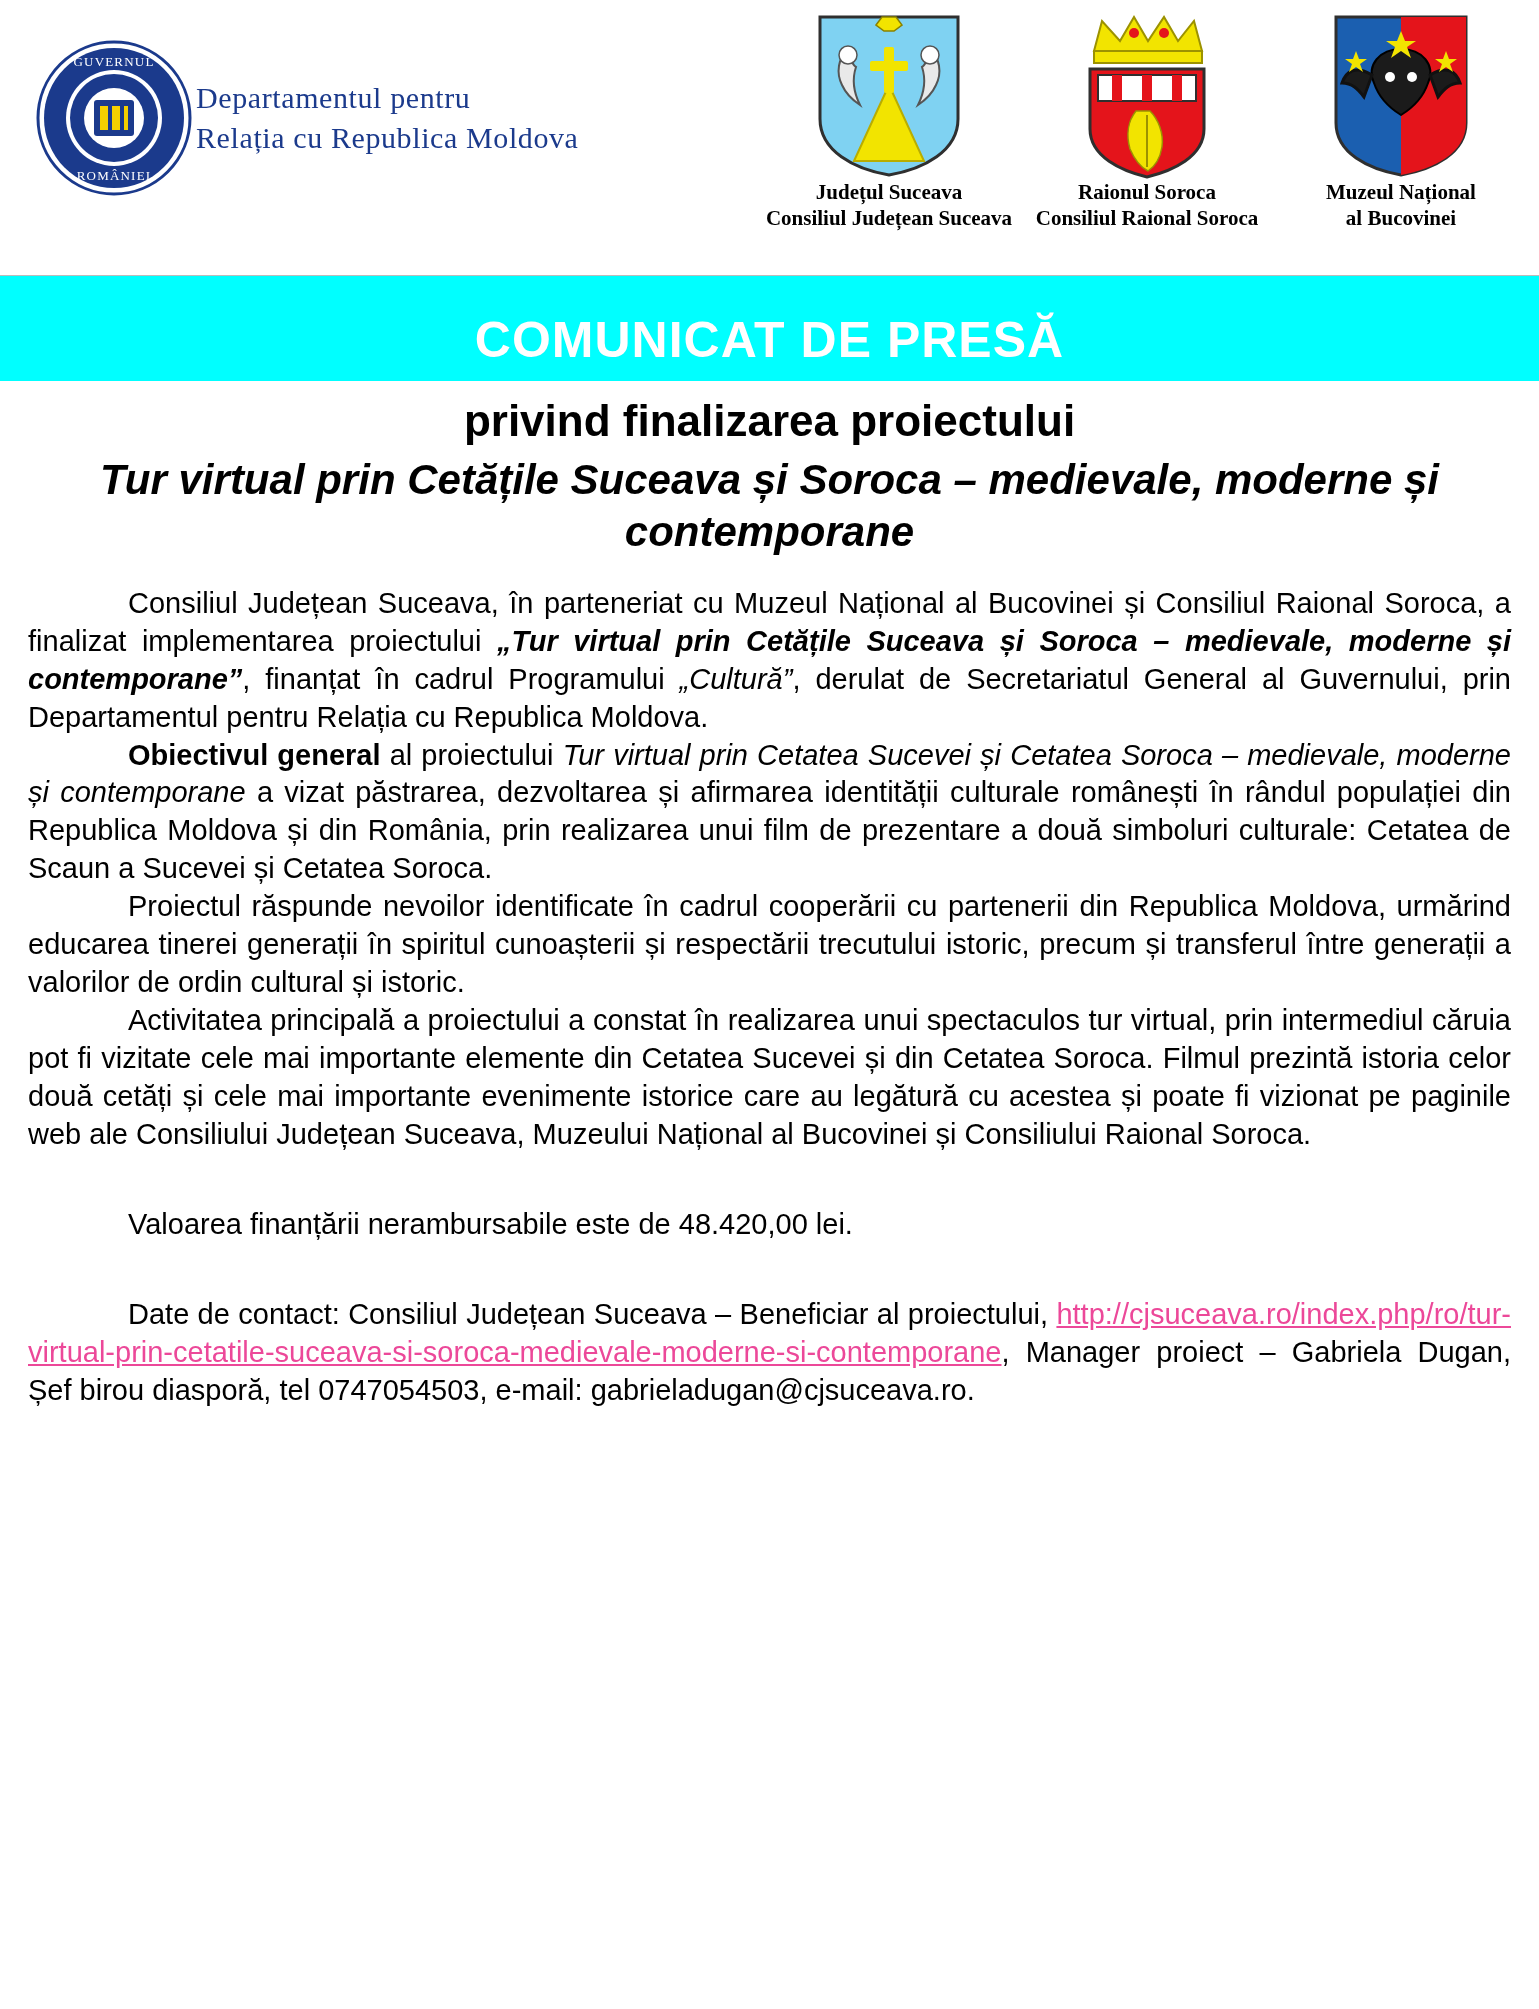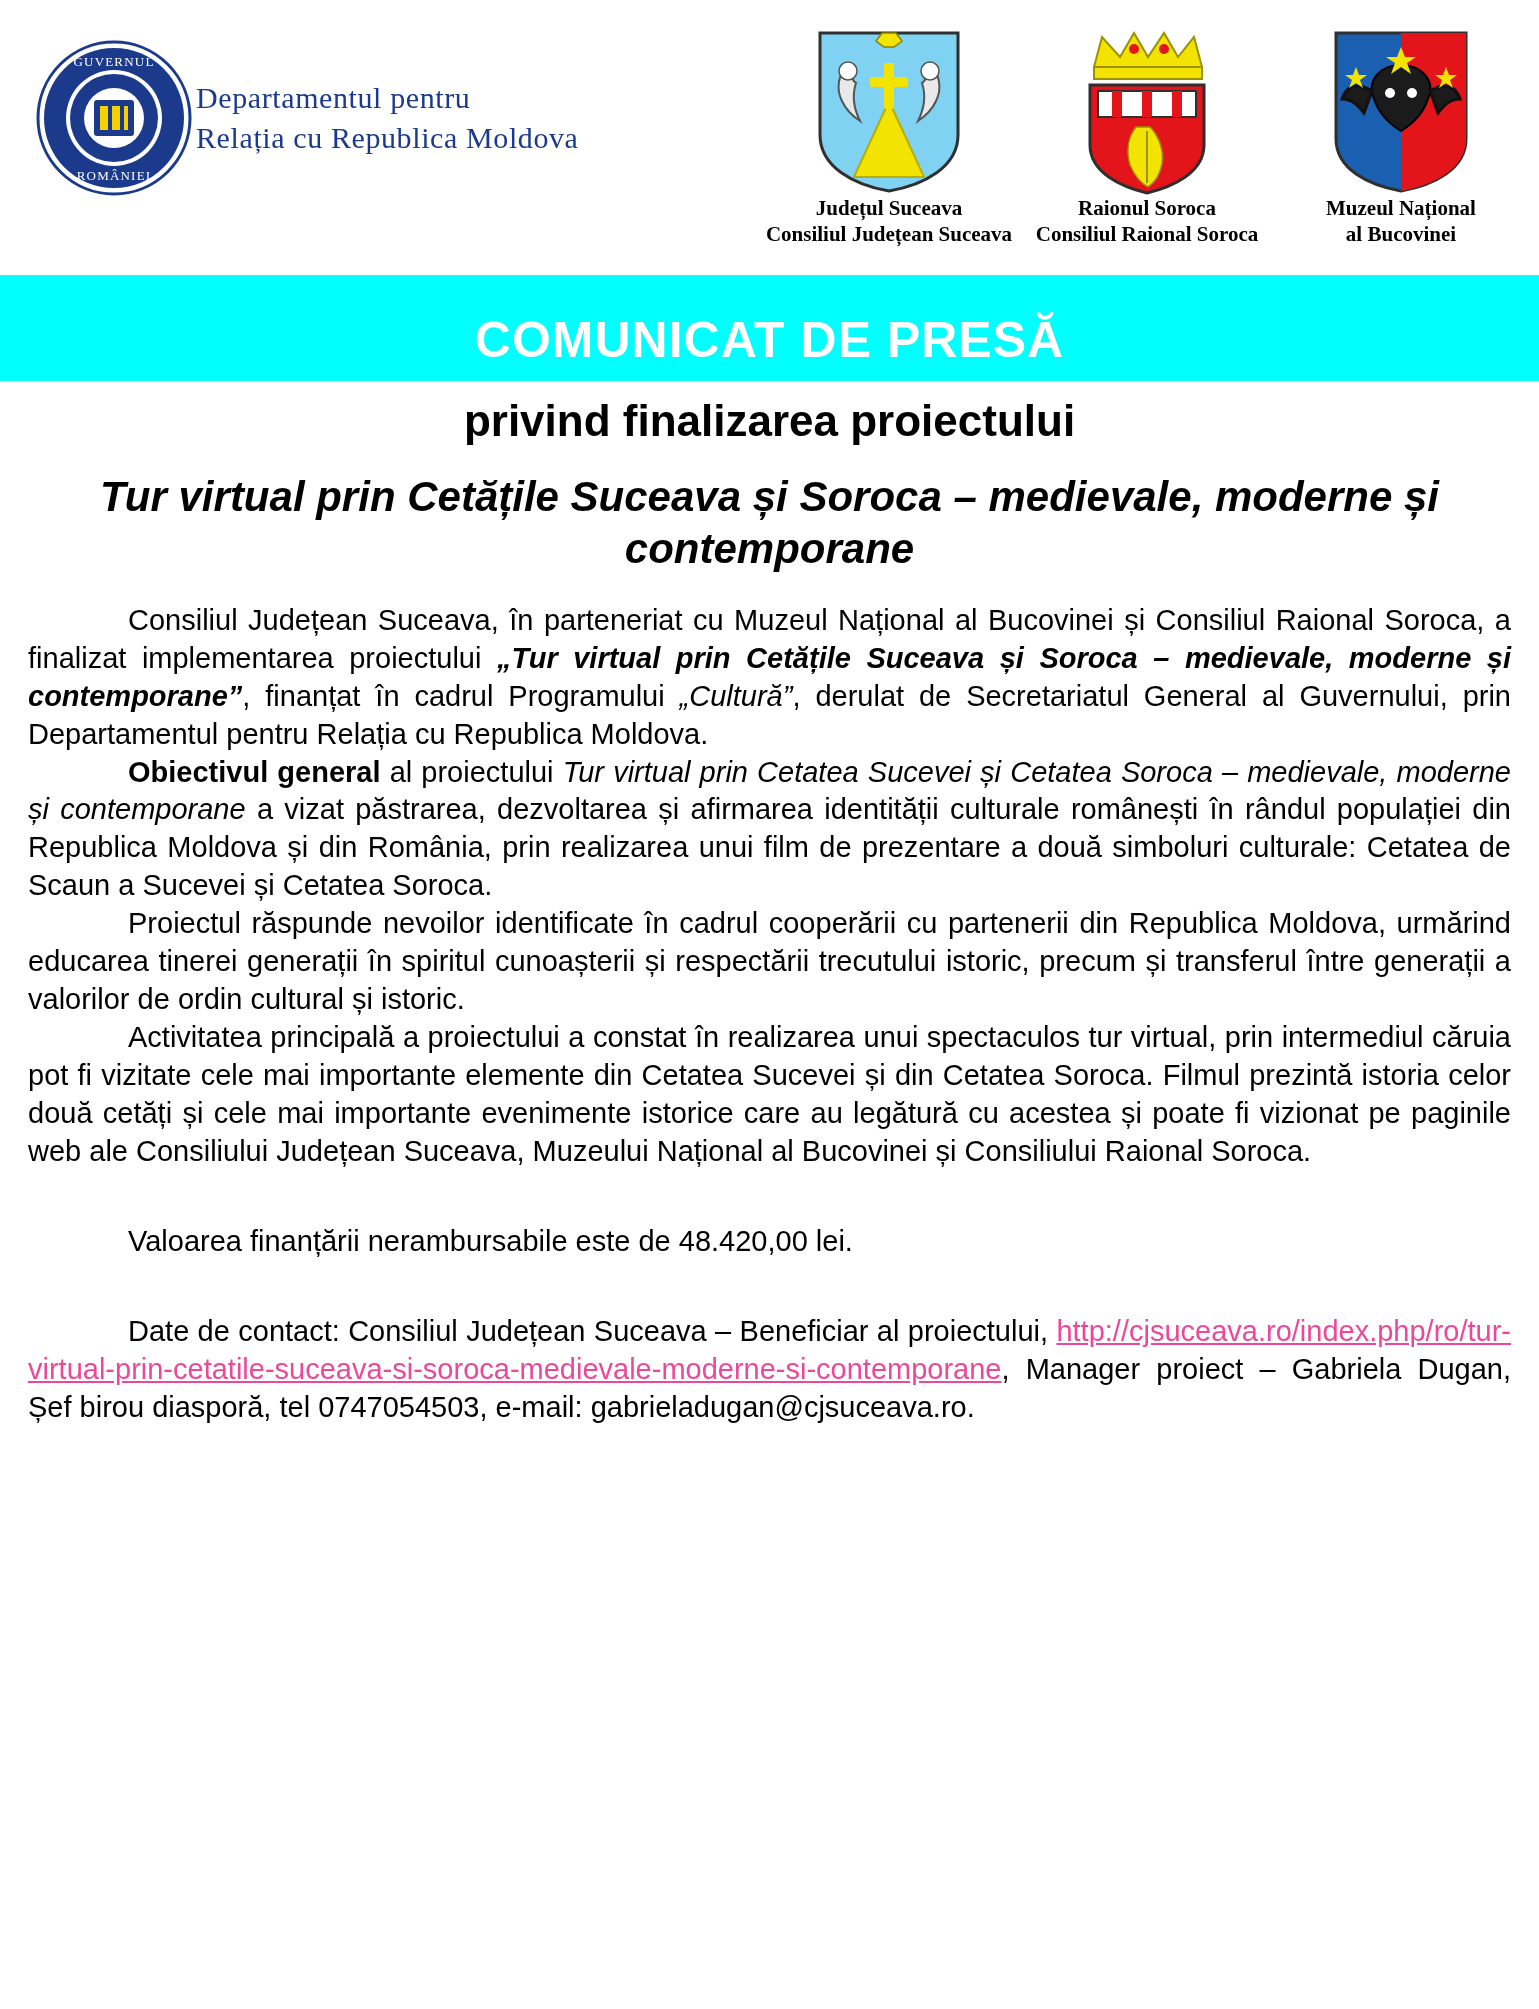--- a/index.html
+++ b/index.html
@@ -47,21 +47,21 @@
     color: #1b3a8c;
     font-size: 30px;
     line-height: 1.33;
     letter-spacing: 0.6px;
     white-space: nowrap;
   }
   .dept-text .l1, .dept-text .l2 { display: block; }
 
   .crest-group {
     position: absolute;
-    top: 26px;
+    top: 10px;
     display: flex;
     align-items: flex-start;
     gap: 0px;
     left: 760px;
   }
   .crest-item {
     width: 258px;
     text-align: center;
   }
   .crest-item.narrow { width: 250px; }
@@ -107,21 +107,21 @@
     font-weight: bold;
     line-height: 1.18;
     display: block;
   }
   .sub2 {
     font-size: 42px;
     font-weight: bold;
     font-style: italic;
     line-height: 1.24;
     display: block;
-    margin-top: 25px;
+    margin-top: 8px;
     padding: 0 30px;
   }
 
   
   .body-text {
     padding: 26px 28px 0 28px;
     font-size: 29px;
     line-height: 1.31;
     text-align: justify;
   }

